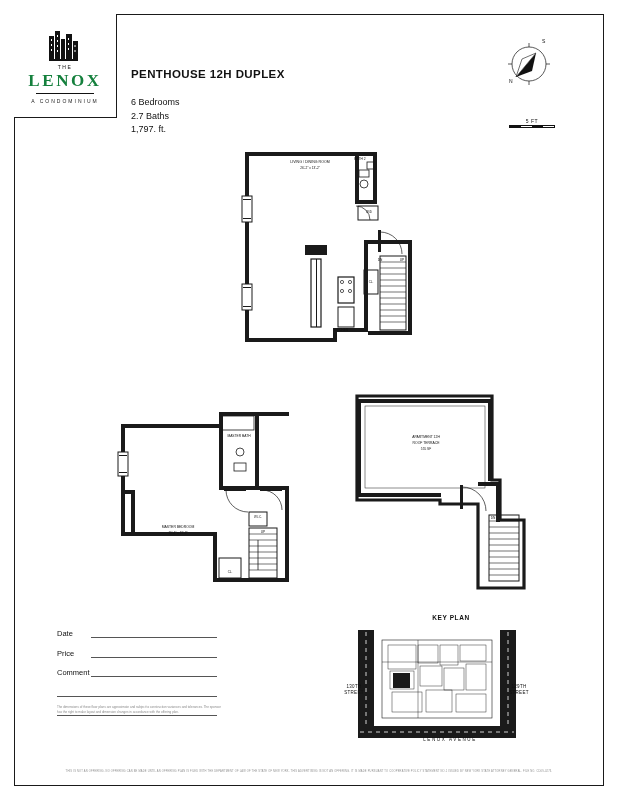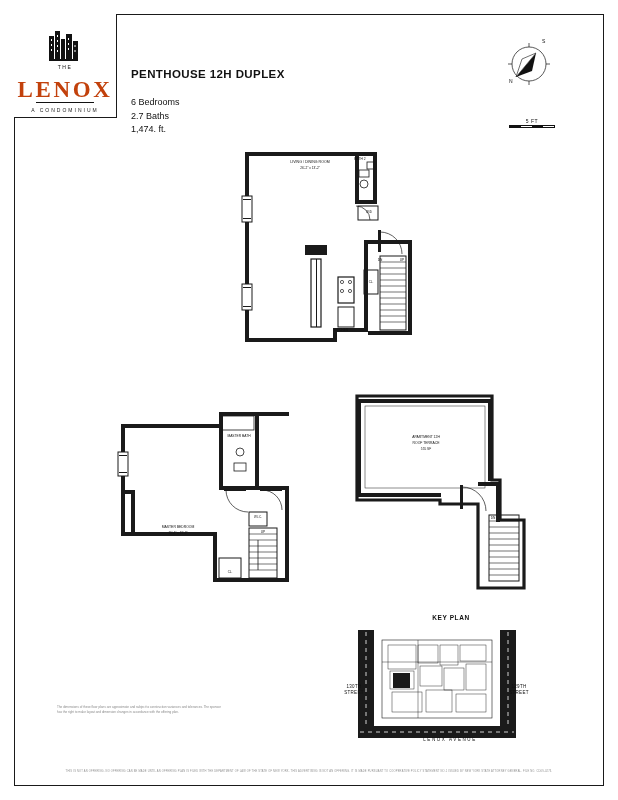--- a/index.html
+++ b/index.html
@@ -38,25 +38,25 @@
     border-right: 1px solid #1a1a1a;
     border-bottom: 1px solid #1a1a1a;
     box-sizing: border-box;
     text-align: center;
   }
   .logo-mark {
     margin-top: 14px;
   }
   .logo-name {
     font-family: "Liberation Serif", serif;
-    font-size: 23px;
+    font-size: 17px;
     letter-spacing: 2.6px;
     font-weight: 700;
-    color: #c2410c;
-    margin-top: 10px;
+    color: #15803d;
+    margin-top: 1px;
     line-height: 19px;
   }
   .logo-rule {
     width: 58px;
     height: 1px;
     background: #111;
     margin: 3px auto 4px auto;
   }
   .logo-sub {
     font-size: 5px;
@@ -241,21 +241,21 @@
     <div style="font-size:5px;letter-spacing:1.5px;color:#111;margin-top:-2px;">THE</div>
     <div class="logo-name">LENOX</div>
     <div class="logo-rule"></div>
     <div class="logo-sub">A CONDOMINIUM</div>
   </div>
 
   <div class="unit-title">PENTHOUSE 12H DUPLEX</div>
   <div class="unit-meta">
     <div>6 Bedrooms</div>
     <div>2.7 Baths</div>
-    <div>1,474. ft.</div>
+    <div>1,797. ft.</div>
   </div>
 
   <div class="compass">
     <svg width="52" height="52" viewBox="0 0 52 52">
       <circle cx="26" cy="26" r="17" fill="none" stroke="#111" stroke-width="0.7"></circle>
       <path d="M13 39 L33 15 L29 33 Z" fill="#111"></path>
       <path d="M13 39 L33 15 L19 21 Z" fill="#fff" stroke="#111" stroke-width="0.6"></path>
       <line x1="26" y1="5" x2="26" y2="9" stroke="#111" stroke-width="0.7"></line>
       <line x1="26" y1="43" x2="26" y2="47" stroke="#111" stroke-width="0.7"></line>
       <line x1="5" y1="26" x2="9" y2="26" stroke="#111" stroke-width="0.7"></line>
@@ -457,20 +457,36 @@
   <div class="room-label" style="left:146px;top:531px;width:64px;font-size:3.1px;">15'-4" x 13'-2"</div>
   <div class="room-label" style="left:249px;top:516px;width:18px;font-size:2.9px;">W.I.C.</div>
   <div class="room-label" style="left:221px;top:570px;width:18px;font-size:3px;">CL.</div>
   <div class="room-label" style="left:257px;top:530px;width:12px;font-size:3.2px;">UP</div>
 
   <div class="room-label" style="left:374px;top:435px;width:104px;font-size:3.4px;">APARTMENT 12H</div>
   <div class="room-label" style="left:374px;top:441px;width:104px;font-size:3.4px;">ROOF TERRACE</div>
   <div class="room-label" style="left:374px;top:447px;width:104px;font-size:3.2px;">555 SF</div>
   <div class="room-label" style="left:487px;top:516px;width:12px;font-size:3.2px;">DN</div>
 
+  <div class="form">
+    <div class="form-row">
+      <div class="lab">Date</div>
+      <div class="line"></div>
+    </div>
+    <div class="form-row">
+      <div class="lab">Price</div>
+      <div class="line"></div>
+    </div>
+    <div class="form-row">
+      <div class="lab">Comment</div>
+      <div class="line"></div>
+    </div>
+    <div class="form-line-extra"></div>
+    <div class="form-line-extra"></div>
+  </div>
 
   <div class="disclaimer">The dimensions of these floor plans are approximate and subject to construction variances and tolerances. The sponsor has the right to make layout and dimension changes in accordance with the offering plan.</div>
 
   <div class="keyplan-title">KEY PLAN</div>
   <div class="street-label street-130">130TH STREET</div>
   <div class="street-label street-129">129TH STREET</div>
   <div class="street-label street-lenox">LENOX AVENUE</div>
 
   <div class="footer">THIS IS NOT AN OFFERING. NO OFFERING CAN BE MADE UNTIL AN OFFERING PLAN IS FILED WITH THE DEPARTMENT OF LAW OF THE STATE OF NEW YORK. THIS ADVERTISING IS NOT AN OFFERING. IT IS MADE PURSUANT TO COOPERATIVE POLICY STATEMENT NO.1 ISSUED BY NEW YORK STATE ATTORNEY GENERAL. FILE NO. CD09-0273.</div>
 

